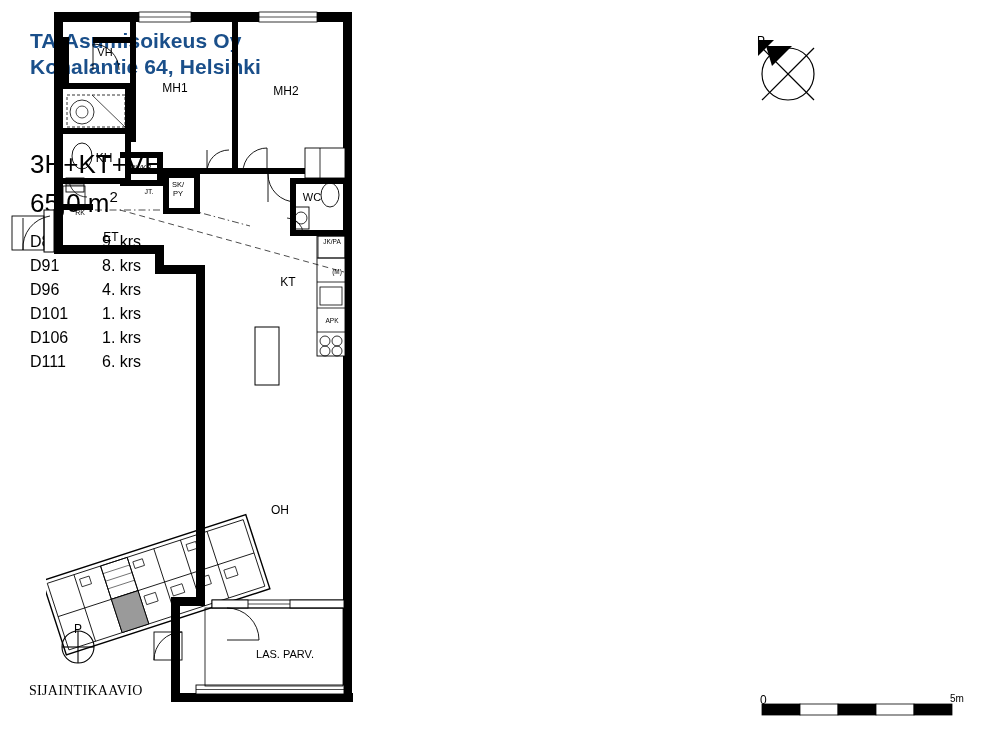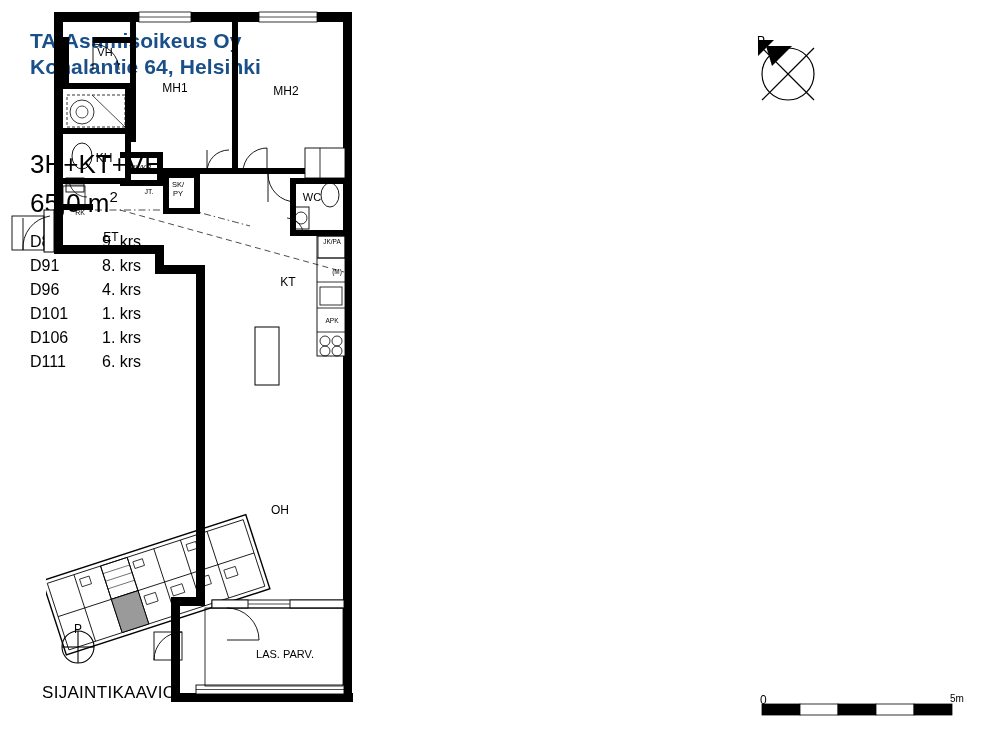--- a/index.html
+++ b/index.html
@@ -41,21 +41,21 @@
     position:absolute;left:46px;top:505px;width:230px;height:200px;
   }
   .keyplan svg{display:block;}
   .keyplan-compass{
     position:absolute;left:55px;top:622px;width:46px;height:46px;
   }
   .keyplan-compass-label{
     position:absolute;left:74px;top:622px;font-size:12px;
   }
   .keyplan-label{
-    position:absolute;left:42px;top:683px;font-size:17px;letter-spacing:0.3px;
+    position:absolute;left:29px;top:683px;font-size:14px;letter-spacing:0.3px;font-family:Liberation Serif, serif;
   }
 
   
   .plan{position:absolute;left:370px;top:2px;width:400px;height:730px;}
   .plan svg{display:block;}
 
   
   .compass{position:absolute;left:750px;top:32px;width:80px;height:80px;}
   .compass-label{position:absolute;left:757px;top:34px;font-size:12px;}
 

